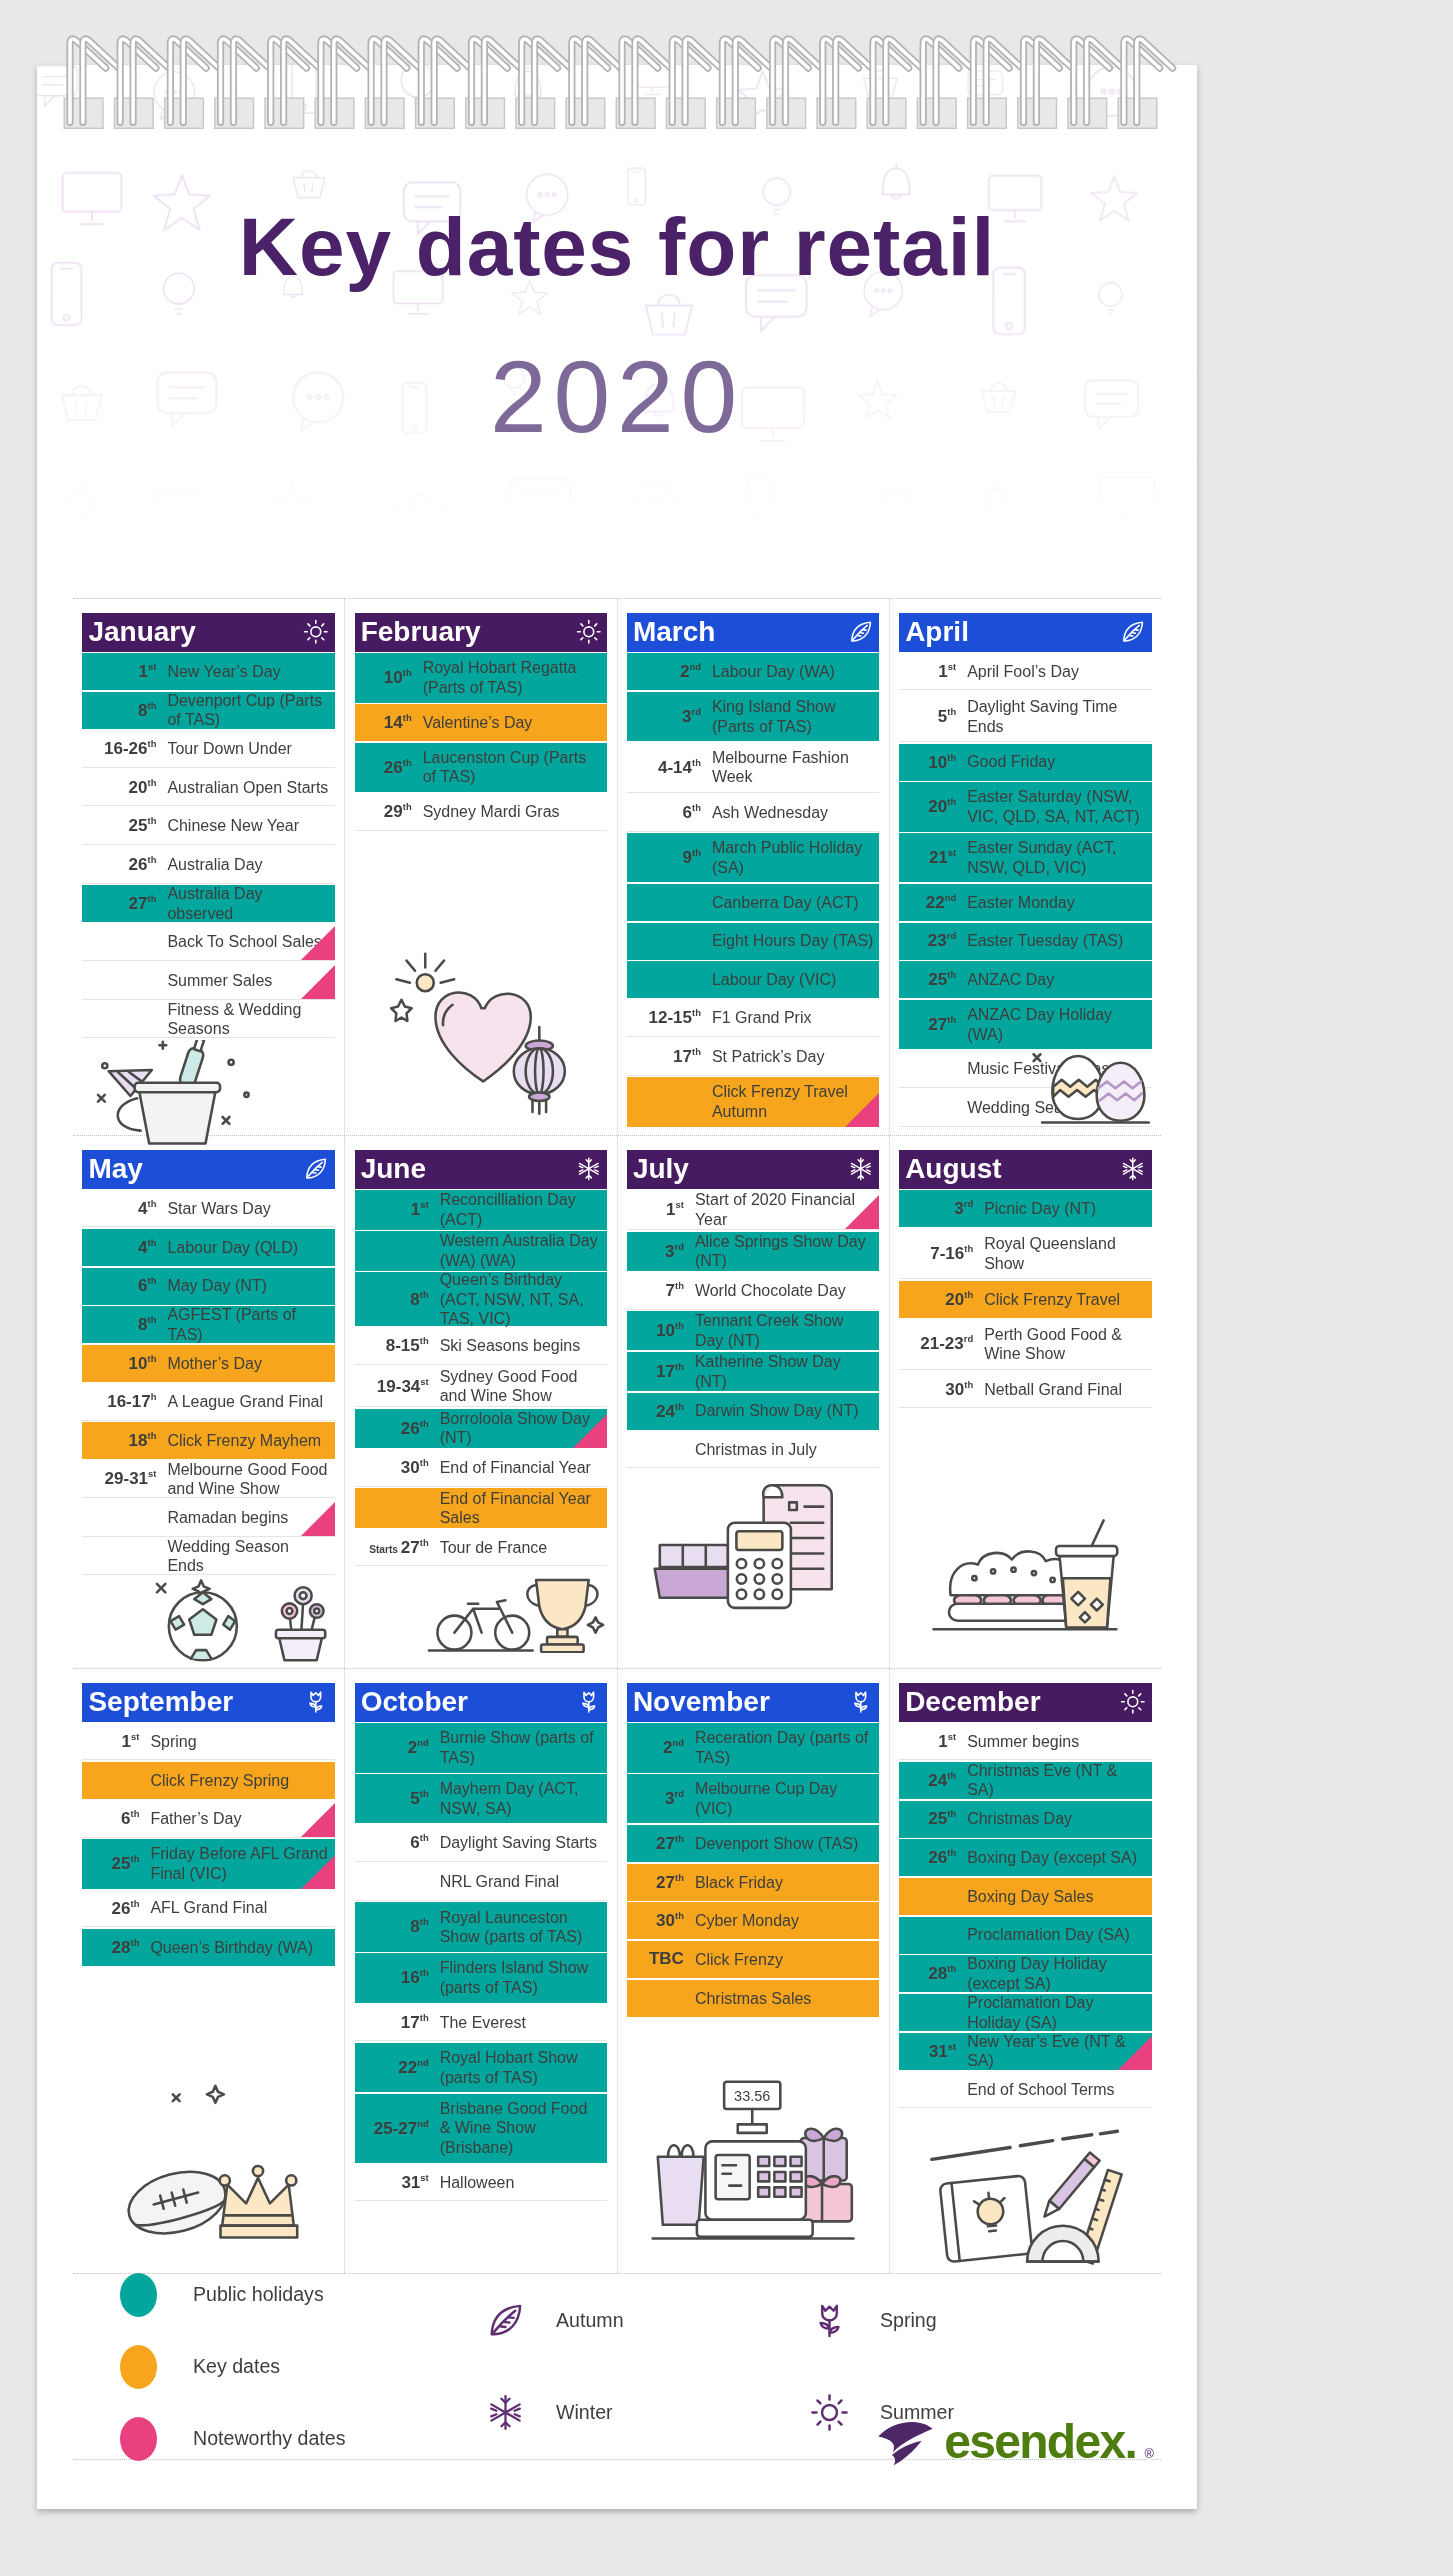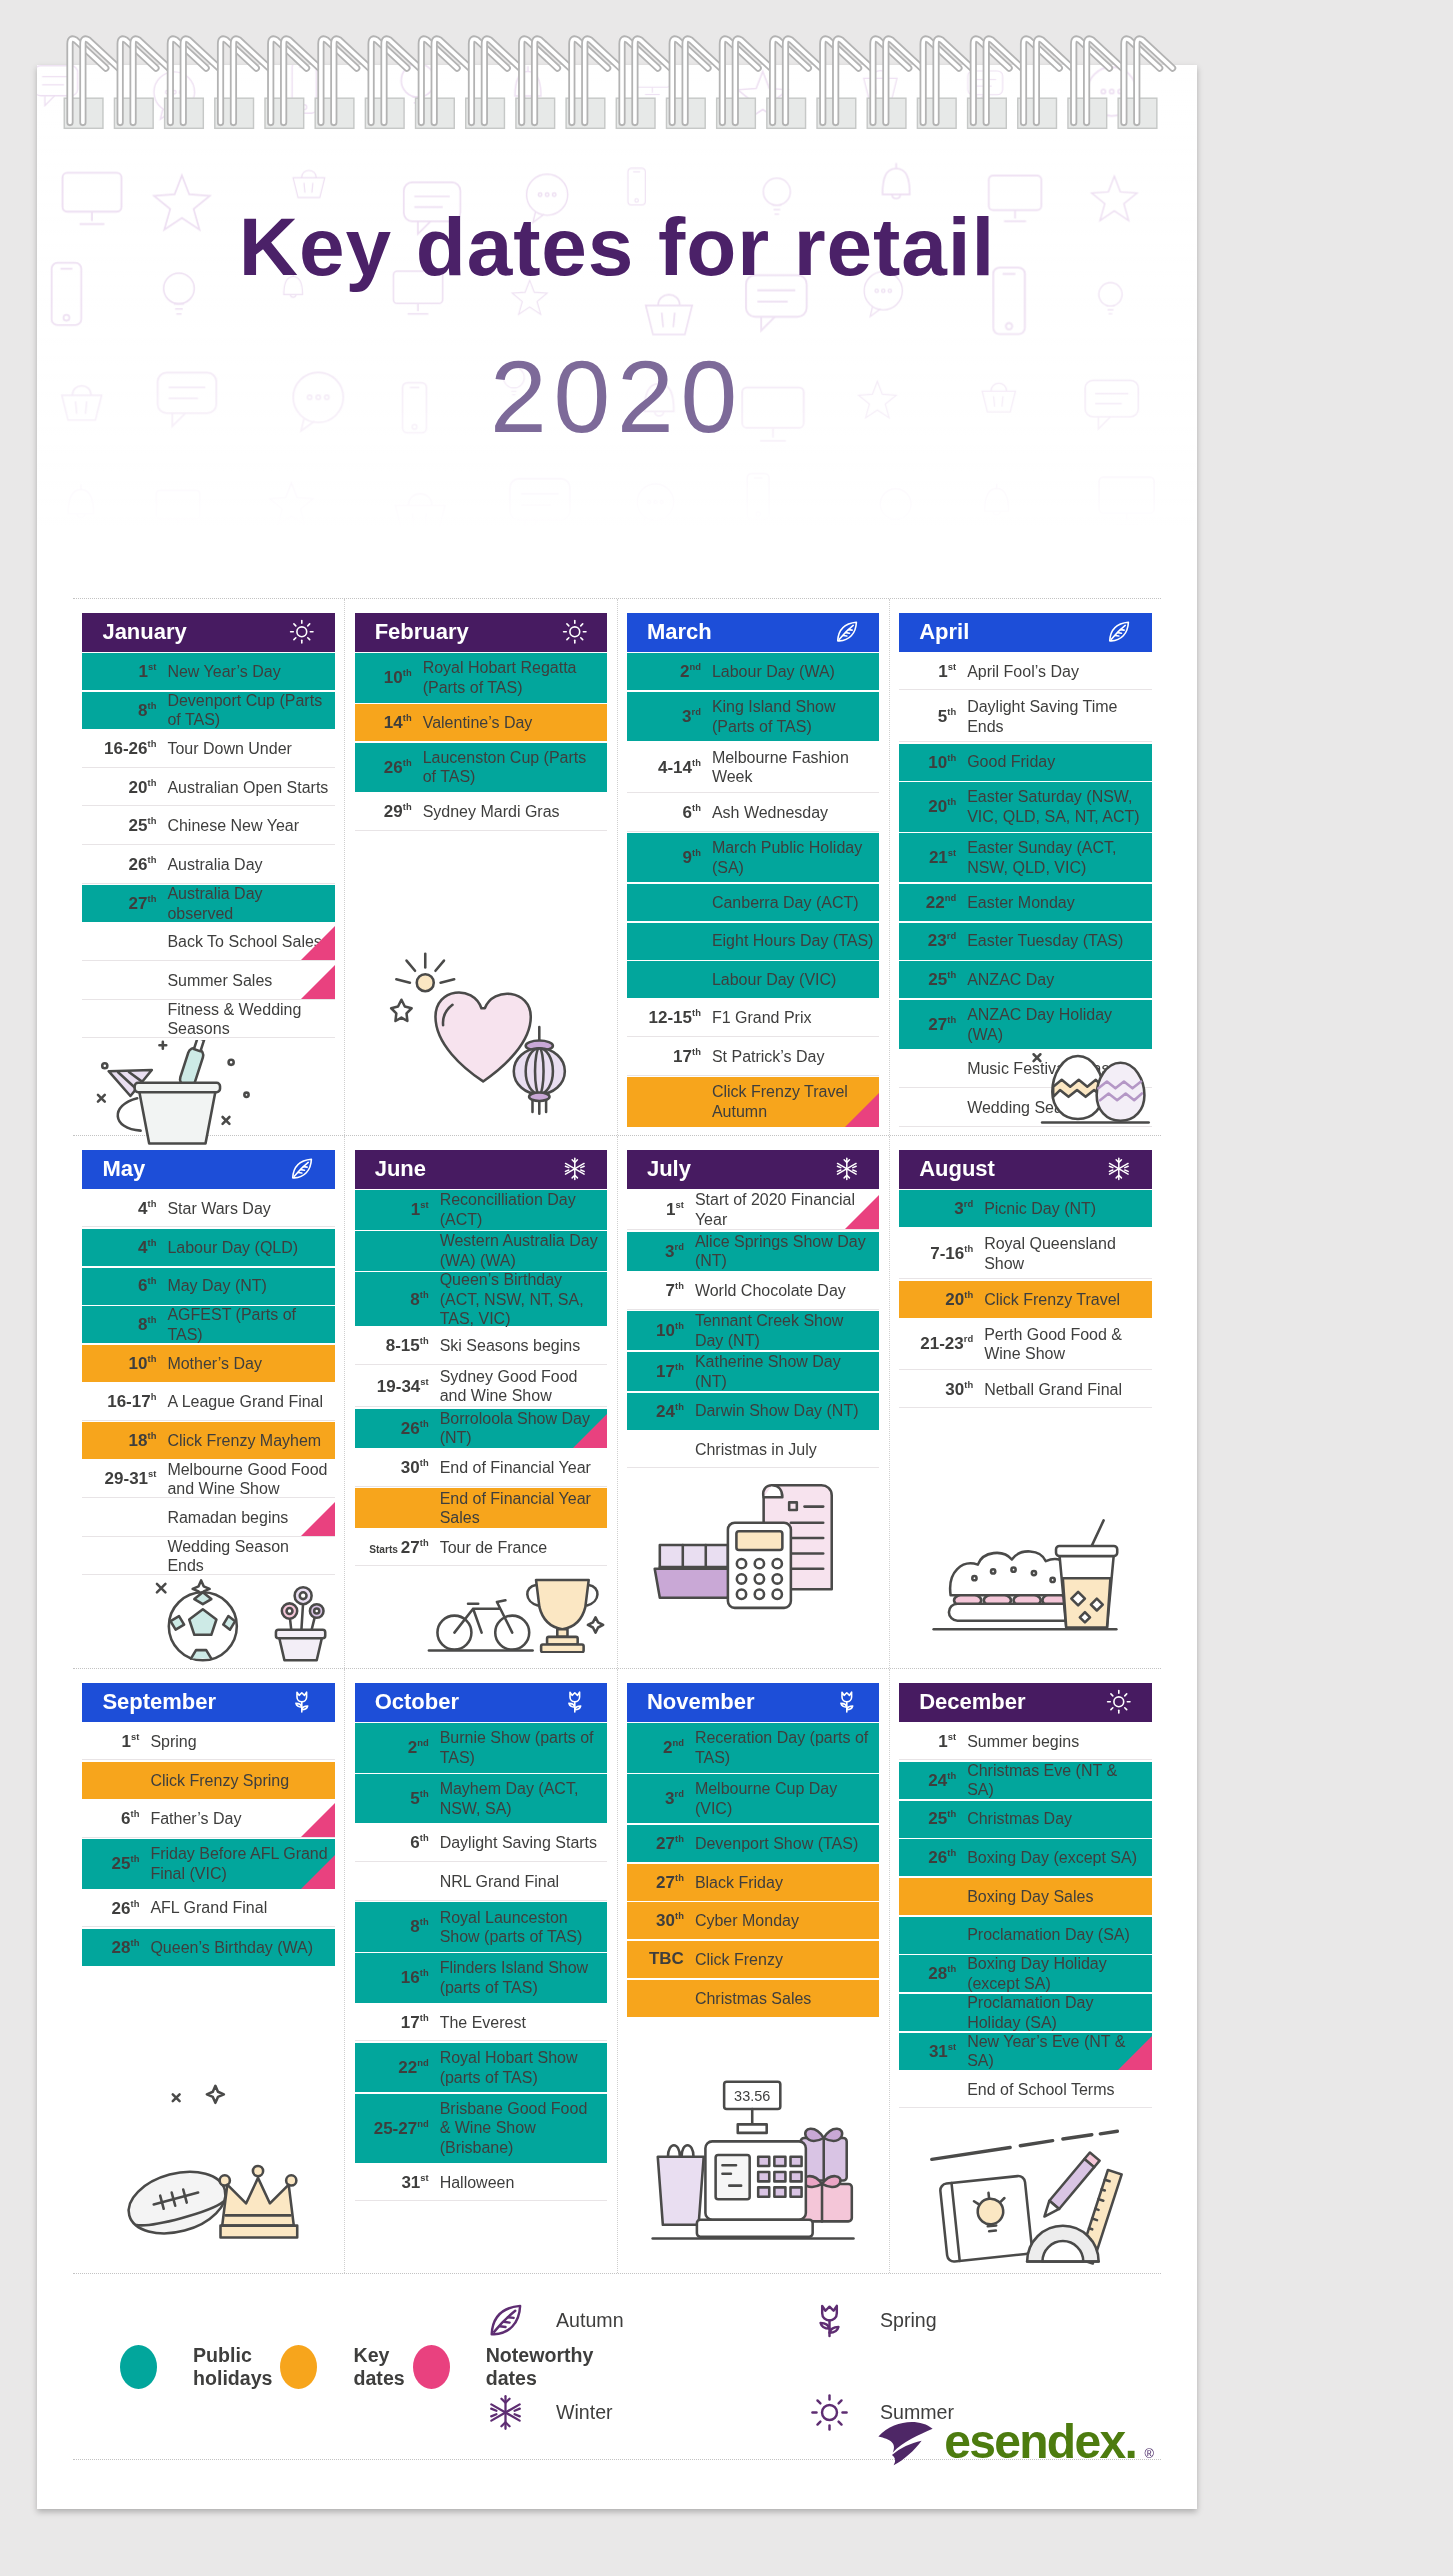--- a/index.html
+++ b/index.html
@@ -19,21 +19,21 @@
     font-size:82px;font-weight:700;color:#4b2168;letter-spacing:0.9px;}
   .year{position:absolute;z-index:2;top:274px;left:0;width:100%;text-align:center;
     font-size:102px;font-weight:400;color:#7d6a99;letter-spacing:6.8px;}
   .content{margin:0 36px;}
   .band{display:flex;border-top:1.7px dotted #c3c3c3;box-sizing:border-box;}
   .b1{height:537px;}.b2{height:533px;}.b3{height:605px;}
   .slot{flex:1 1 0;min-width:0;padding:13.6px 9.4px 6.8px;border-right:1.7px dotted #cfcfcf;
     display:flex;flex-direction:column;position:relative;box-sizing:border-box;}
   .slot:last-child{border-right:none;}
   .m-head{flex:none;height:39px;display:flex;align-items:center;justify-content:space-between;
-    padding:0 20px;color:#fff;font-size:22px;font-weight:700;margin-bottom:1.7px;}
+    padding:0 6px;color:#fff;font-size:28px;font-weight:700;margin-bottom:1.7px;}
   .m-head.dark{background:#471b61;}
   .m-head.mid{background:#1d4ed8;}
   .sic svg{display:block;}
   .m-head .sic{color:#fff;width:25.6px;height:25.6px;}
   .event{position:relative;display:flex;align-items:center;margin-bottom:1.7px;
     font-size:16px;line-height:1.22;padding:5.1px 0;min-height:37px;box-sizing:border-box;}
   .event.plain{border-bottom:1.7px solid #e8e4e6;}
   .event.teal{background:#02a69c;}
   .event.orange{background:#f7a51c;}
   .event .date{flex:none;width:68px;text-align:right;padding-right:11px;font-weight:700;font-size:17px;box-sizing:border-box;white-space:nowrap;}
@@ -42,21 +42,21 @@
   .date .pre{font-size:10.2px;}
   .event .label{flex:1;padding-right:5.1px;}
   .corner{position:absolute;right:0;bottom:0;width:0;height:0;
     border-bottom:34px solid #e9417f;border-left:34px solid transparent;}
   .ill{margin-top:auto;align-self:center;flex:none;margin-bottom:5.1px;}
   .ill.left{align-self:flex-start;margin-left:3.4px;}
   .ill.right{align-self:flex-end;margin-right:1.7px;}
   .ill.abs{position:absolute;right:8.5px;bottom:6.8px;margin:0;}
   .legend{border-top:1.7px dotted #c3c3c3;border-bottom:1.7px dotted #c3c3c3;height:187px;
     display:flex;align-items:center;padding-left:47px;box-sizing:border-box;}
-  .leg-colors{display:flex;flex-direction:row;gap:8px;width:366px;font-weight:bold;}
+  .leg-colors{display:flex;flex-direction:column;gap:28px;width:366px;}
   .leg-item{display:flex;align-items:center;gap:36px;font-size:19.6px;}
   .dot{width:37px;height:44px;border-radius:50%;flex:none;}
   .dot.teal{background:#02a69c;}
   .dot.orange{background:#f7a51c;}
   .dot.pink{background:#e9417f;}
   .leg-seasons{display:flex;flex-direction:column;gap:53px;width:324px;}
   .season-item{display:flex;align-items:center;gap:31px;font-size:19.6px;}
   .legend .sic{color:#5e2d72;width:39px;height:39px;flex:none;}
   .logo{position:absolute;right:43px;bottom:41px;display:flex;align-items:center;gap:8.5px;z-index:3;}
   .logo svg{display:block;}

